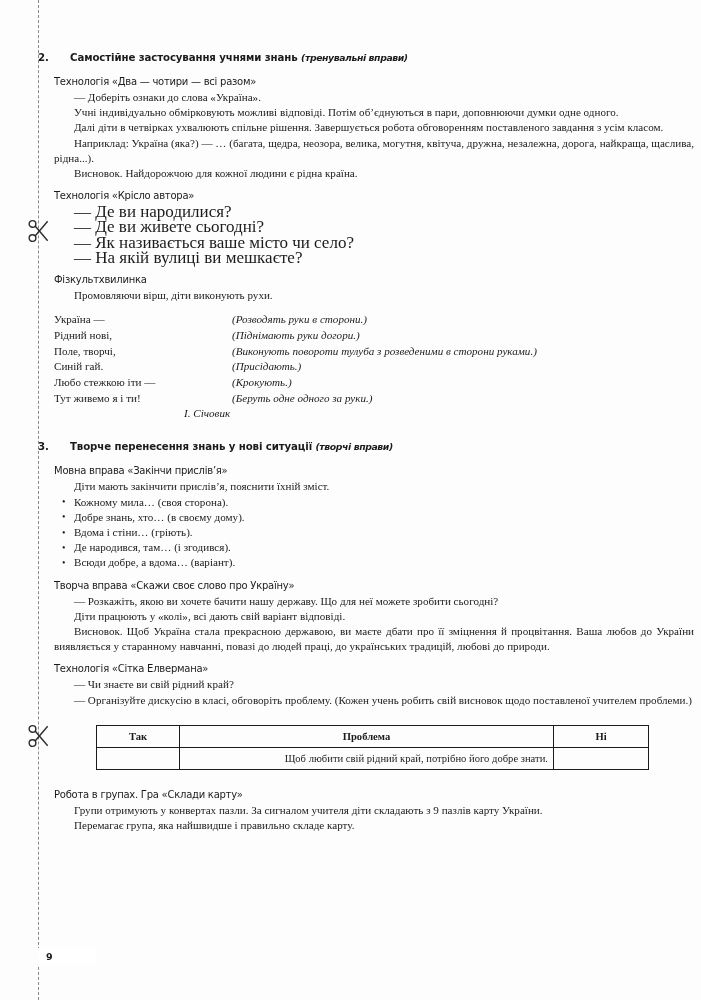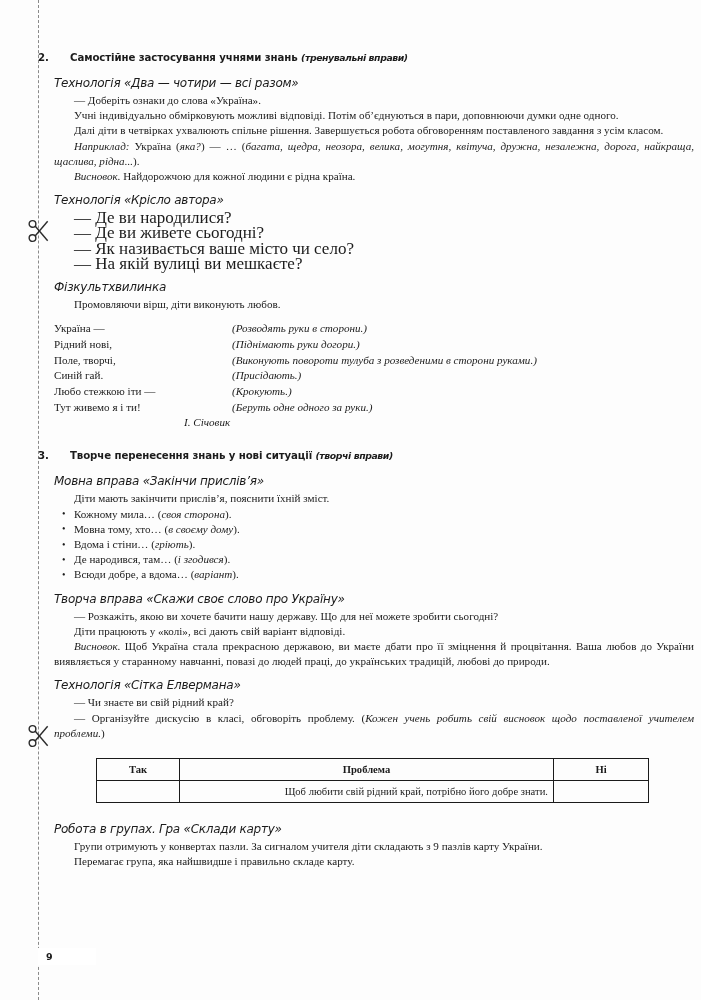--- a/index.html
+++ b/index.html
@@ -64,36 +64,35 @@
   }
   .num-heading .num { display: inline-block; width: 16px; }
   .num-heading .paren {
     font-style: italic;
     font-size: 9.3px;
     font-weight: bold;
     letter-spacing: -0.4px;
   }
   .sub-heading {
     font-family: "DejaVu Sans", "Liberation Sans", sans-serif;
-    font-style: italic;
-    font-size: 12px;
+    font-size: 10px;
     letter-spacing: -0.25px;
     margin: 0 0 3px 0;
   }
 
   
   p.para {
     margin: 0;
     font-size: 11.1px;
     line-height: 15.2px;
     text-align: justify;
     text-indent: 20px;
   }
   p.dash { text-indent: 20px; margin: 0; }
-  .it { font-style: italic; }
+  .it { }
   .sp { margin-top: 9px; }
 
   
   ul.qlist {
     list-style: none;
     margin: 0;
     padding: 0;
   }
   ul.qlist li {
     font-size: 17px;
@@ -230,21 +229,21 @@
 
     <ul class="qlist">
       <li>— Де ви народилися?</li>
       <li>— Де ви живете сьогодні?</li>
       <li>— Як називається ваше місто чи село?</li>
       <li>— На якій вулиці ви мешкаєте?</li>
     </ul>
 
     <div class="sub-heading sp">Фізкультхвилинка</div>
 
-    <p class="para">Промовляючи вірш, діти виконують любов.</p>
+    <p class="para">Промовляючи вірш, діти виконують рухи.</p>
 
     <table class="verse">
       <tbody>
         <tr>
           <td class="left">Україна —</td>
           <td class="right">(Розводять руки в сторони.)</td>
         </tr>
         <tr>
           <td class="left">Рідний нові,</td>
           <td class="right">(Піднімають руки догори.)</td>
@@ -273,21 +272,21 @@
     <div class="num-heading" style="margin-top:22px;">
       <span class="num">3.</span><span>Творче перенесення знань у нові ситуації</span> <span class="paren">(творчі вправи)</span>
     </div>
 
     <div class="sub-heading">Мовна вправа «Закінчи прислів’я»</div>
 
     <p class="para">Діти мають закінчити прислів’я, пояснити їхній зміст.</p>
 
     <ul class="blist">
       <li><span>Кожному мила… (</span><span class="it">своя сторона</span><span>).</span></li>
-      <li><span>Мовна тому, хто… (</span><span class="it">в своєму дому</span><span>).</span></li>
+      <li><span>Добре знань, хто… (</span><span class="it">в своєму дому</span><span>).</span></li>
       <li><span>Вдома і стіни… (</span><span class="it">гріють</span><span>).</span></li>
       <li><span>Де народився, там… (</span><span class="it">і згодився</span><span>).</span></li>
       <li><span>Всюди добре, а вдома… (</span><span class="it">варіант</span><span>).</span></li>
     </ul>
 
     <div class="sub-heading sp">Творча вправа «Скажи своє слово про Україну»</div>
 
     <p class="para dash">— Розкажіть, якою ви хочете бачити нашу державу. Що для неї можете зробити сьогодні?</p>
 
     <p class="para">Діти працюють у «колі», всі дають свій варіант відповіді.</p>

